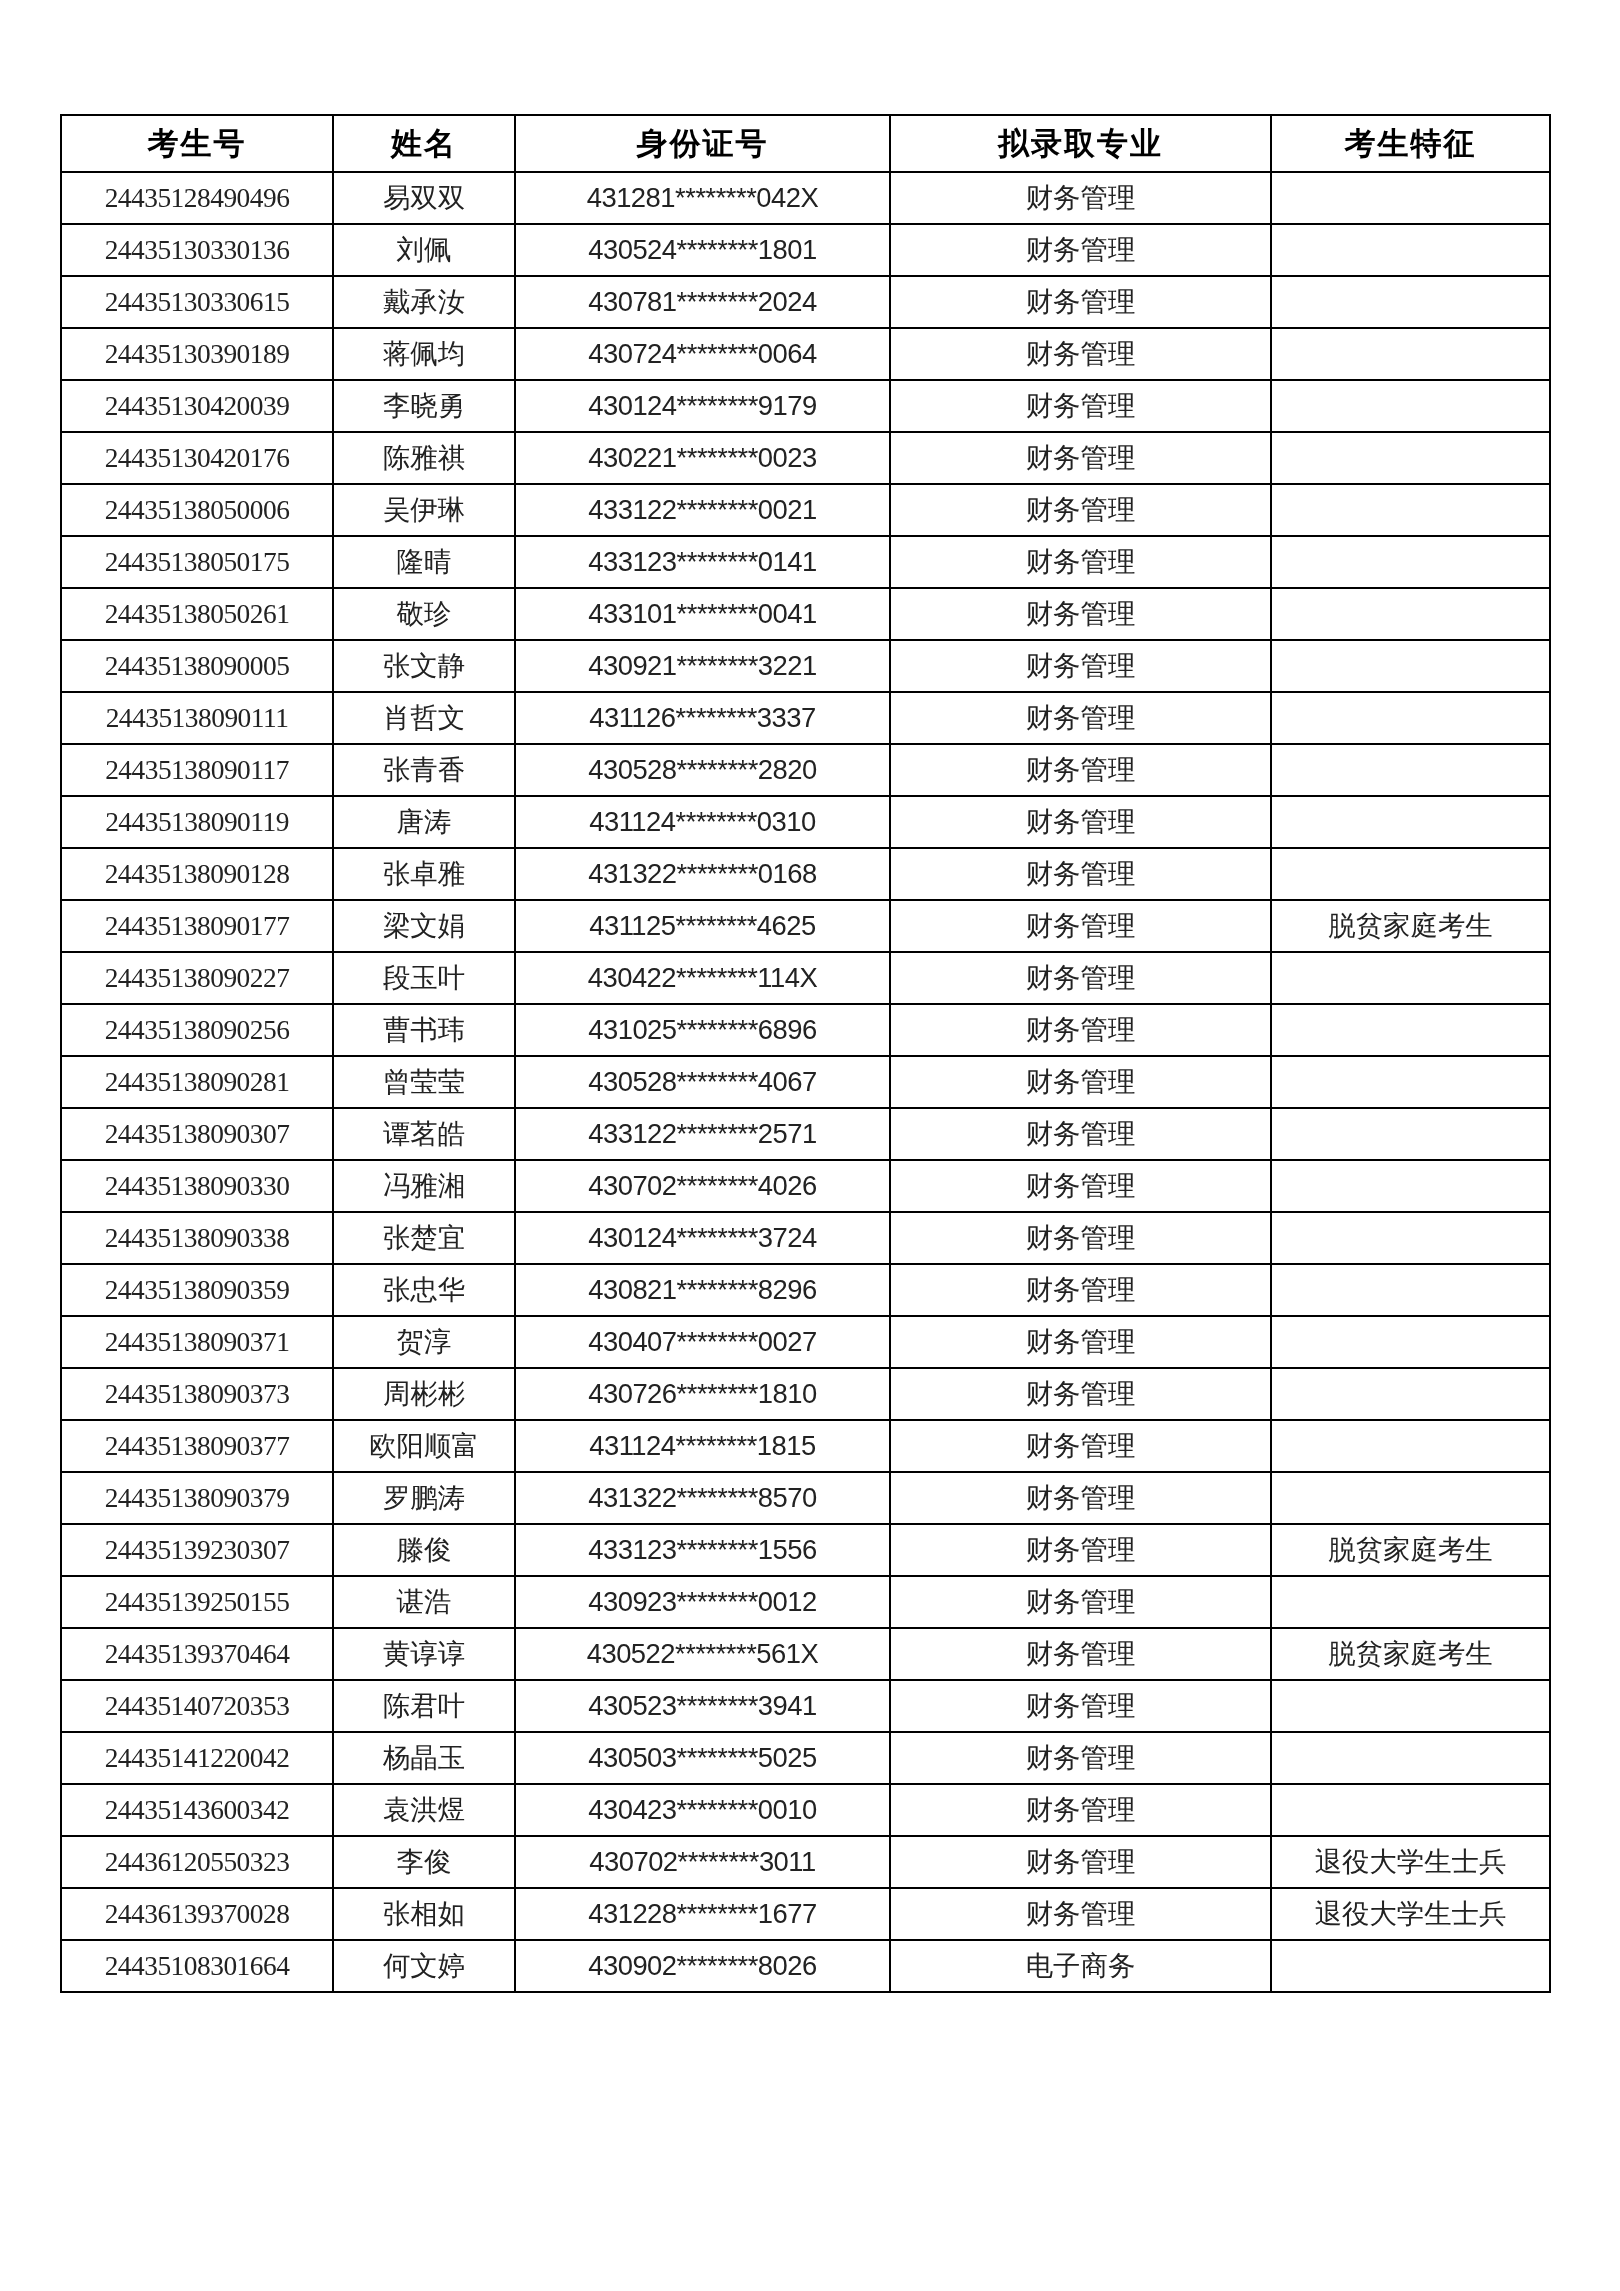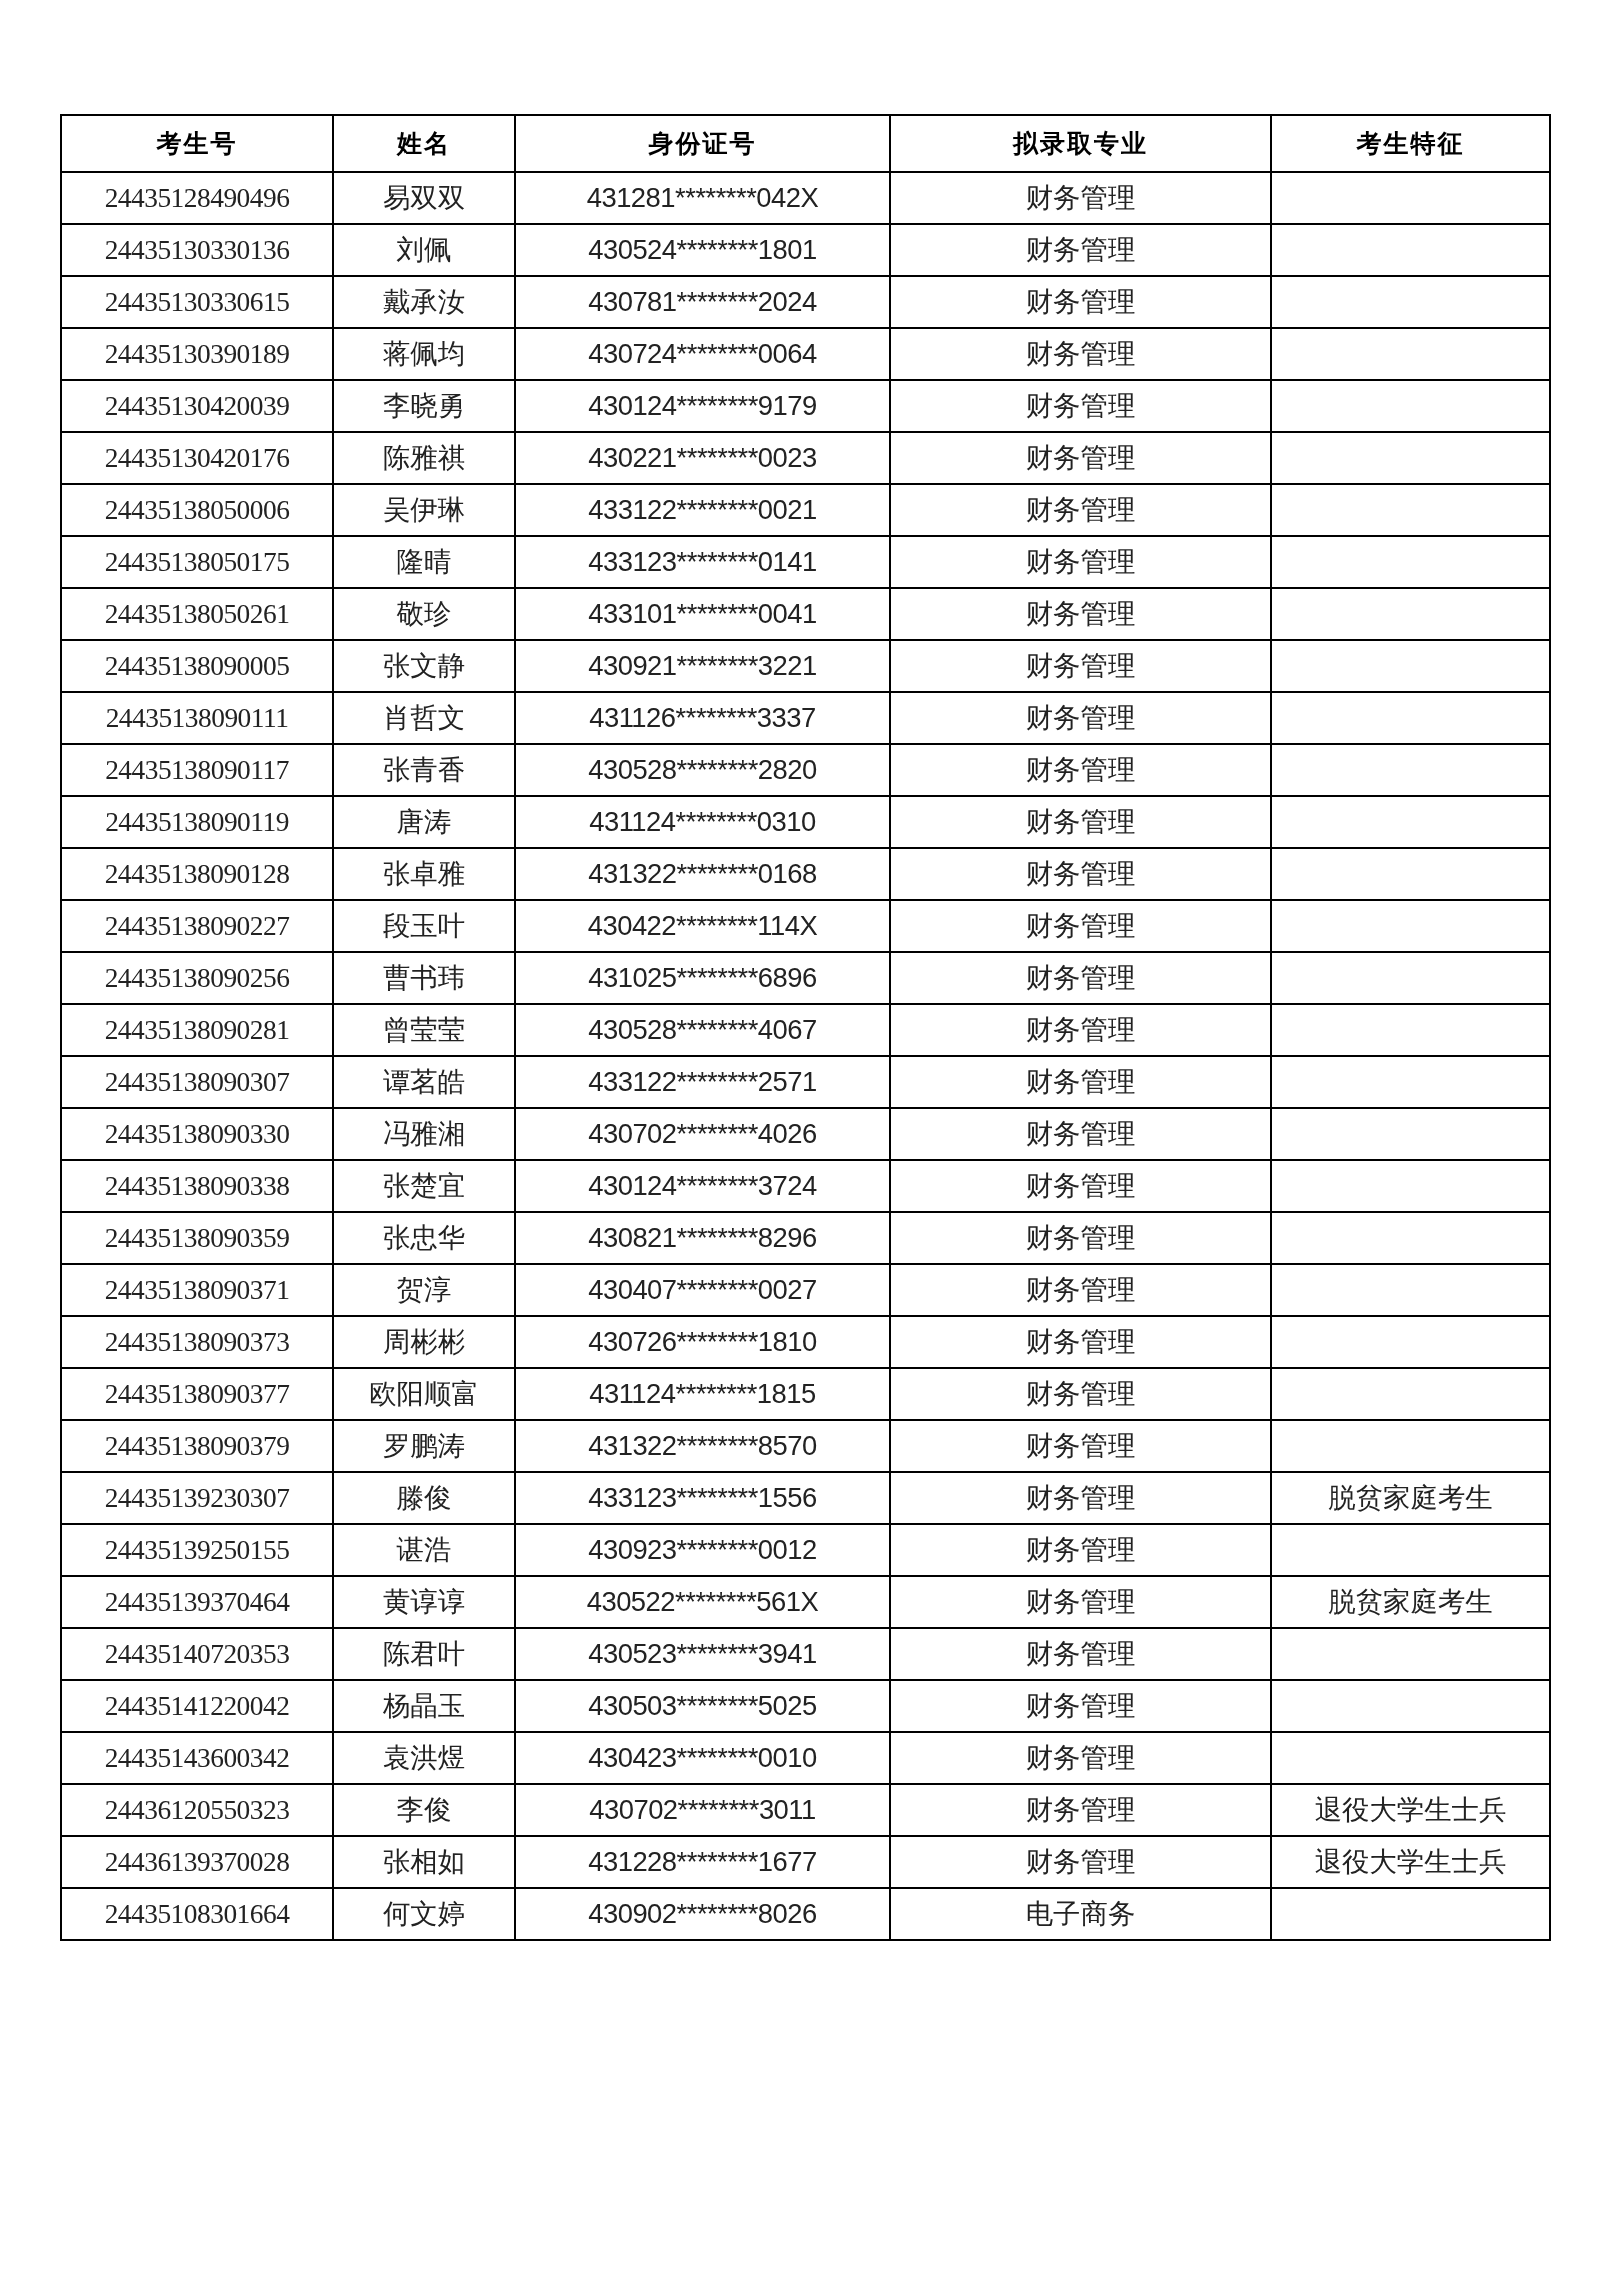--- a/index.html
+++ b/index.html
@@ -28,21 +28,21 @@
       text-align: center;
       vertical-align: middle;
       padding: 0;
       overflow: hidden;
       white-space: nowrap;
     }
     table.roster th {
       height: 55px;
       font-family: "DejaVu Sans", "Liberation Sans", sans-serif;
       font-weight: bold;
-      font-size: 25px;
+      font-size: 31px;
       color: #000;
       letter-spacing: 2px;
     }
     table.roster td {
       height: 50px;
       font-size: 27.4px;
       font-weight: normal;
     }
     td.num { font-family: Liberation Serif, serif; font-size: 29px; letter-spacing: -0.5px; }
     td.idno { font-family: Liberation Sans, sans-serif; font-size: 29px; letter-spacing: -0.5px; }
@@ -161,20 +161,27 @@
           <td></td>
         </tr>
         <tr>
           <td class="num">24435138090128</td>
           <td>张卓雅</td>
           <td class="idno">431322********0168</td>
           <td>财务管理</td>
           <td></td>
         </tr>
         <tr>
+          <td class="num">24435138090177</td>
+          <td>梁文娟</td>
+          <td class="idno">431125********4625</td>
+          <td>财务管理</td>
+          <td>脱贫家庭考生</td>
+        </tr>
+        <tr>
           <td class="num">24435138090227</td>
           <td>段玉叶</td>
           <td class="idno">430422********114X</td>
           <td>财务管理</td>
           <td></td>
         </tr>
         <tr>
           <td class="num">24435138090256</td>
           <td>曹书玮</td>
           <td class="idno">431025********6896</td>

